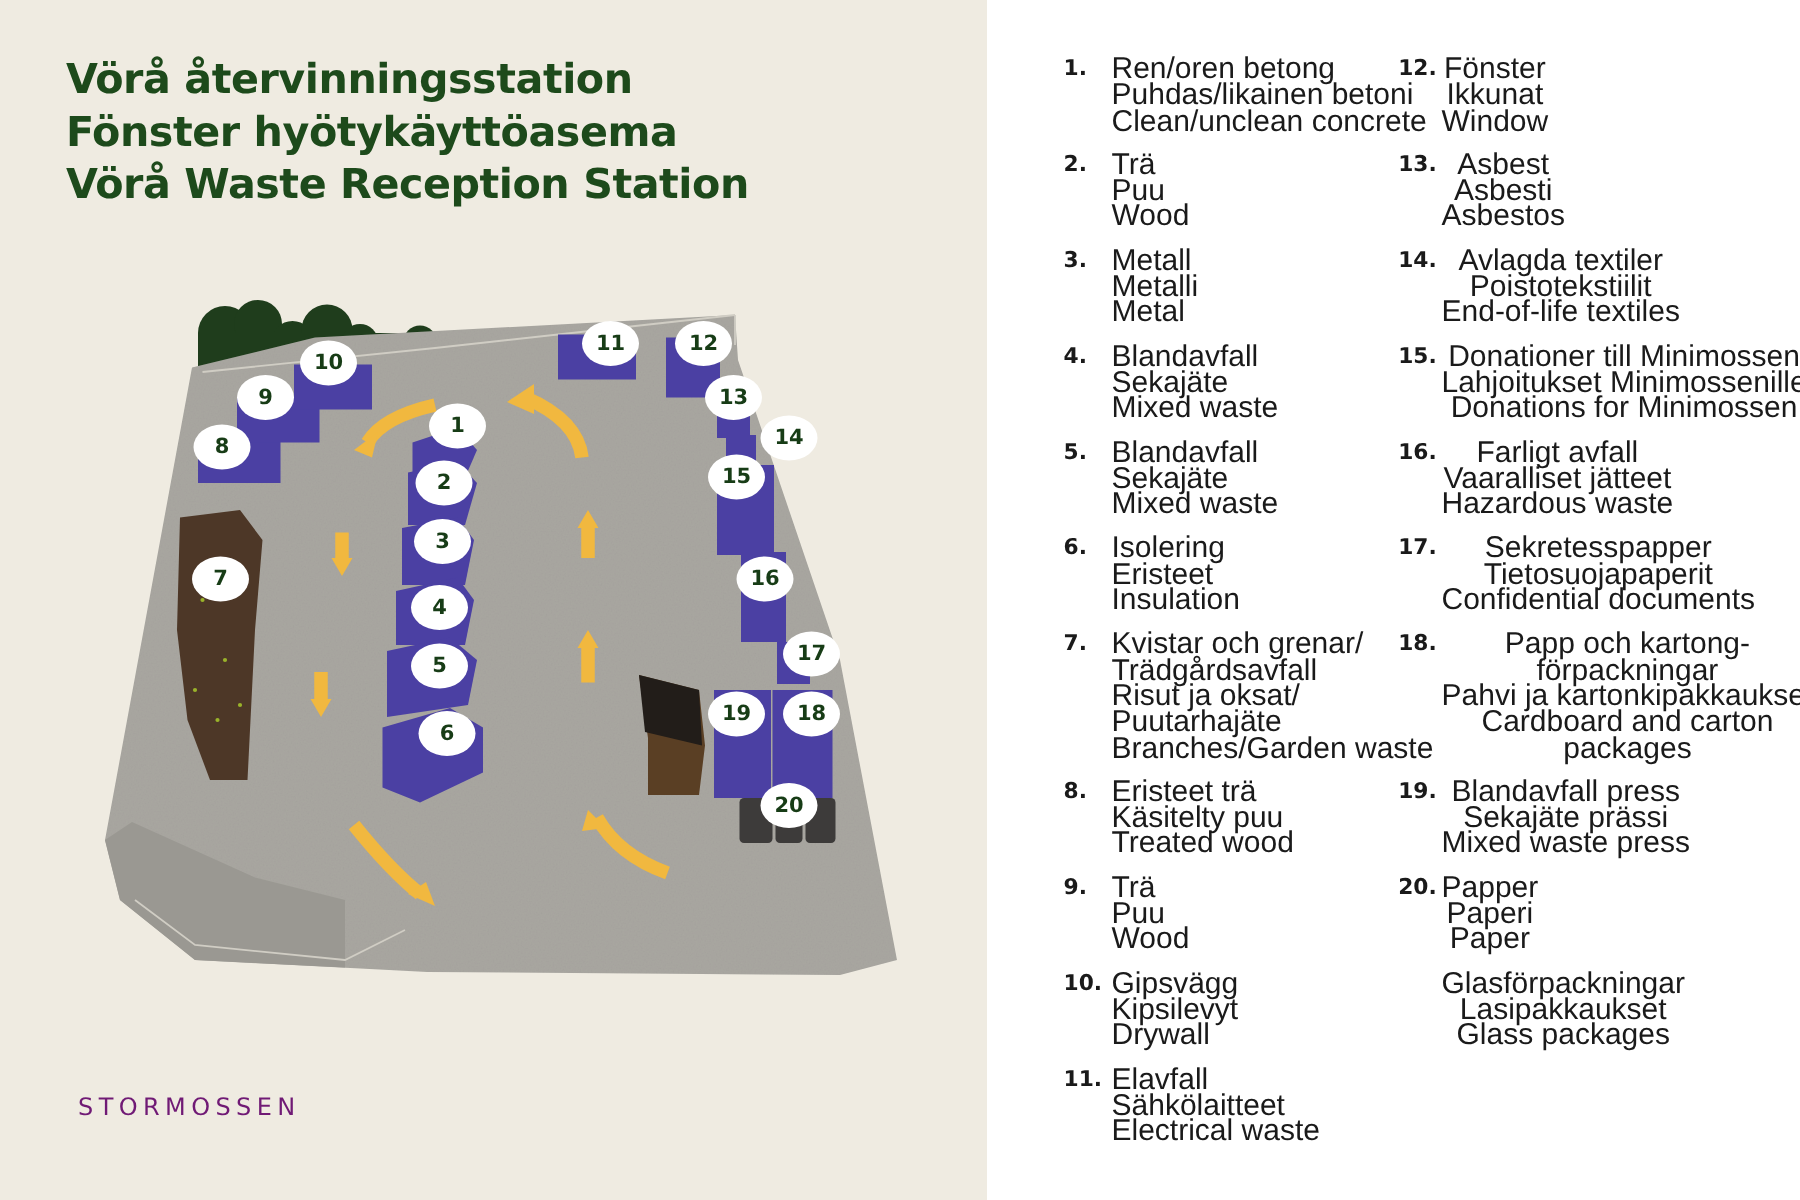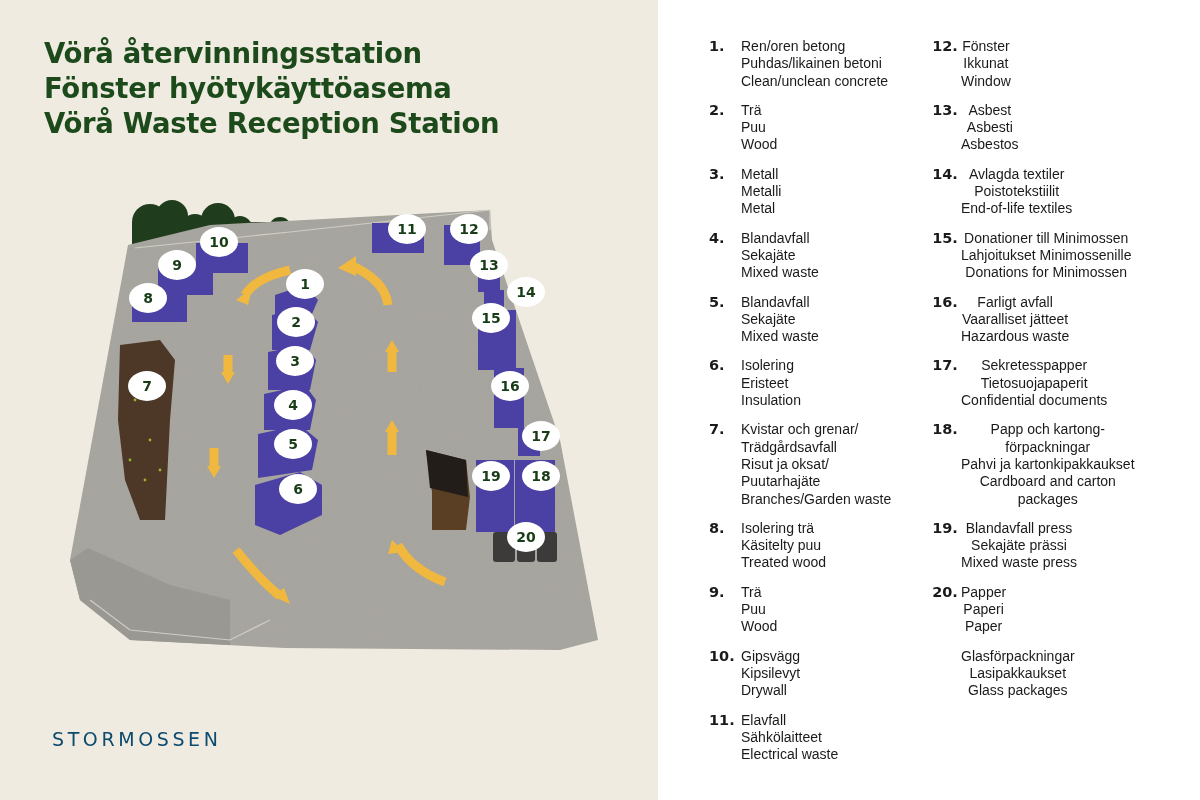--- a/index.html
+++ b/index.html
@@ -1,29 +1,29 @@
 <!DOCTYPE html>
 <html><head>
 <meta charset="utf-8">
 <style>
   html,body{margin:0;padding:0;}
   body{width:1200px;height:800px;position:relative;overflow:hidden;background:#ffffff;font-family:"Liberation Sans","DejaVu Sans",sans-serif;}
   .left{position:absolute;left:0;top:0;width:744px;height:800px;background:#efebe1;}
   .title{position:absolute;left:44px;top:36px;margin:0;color:#1d4a1b;font-family:"DejaVu Sans",sans-serif;font-weight:bold;font-size:27.5px;line-height:35px;letter-spacing:-0.3px;}
   .title div{white-space:nowrap;}
-  .brand{position:absolute;left:52px;top:728px;color:#0c4a6e;font-family:"DejaVu Sans",sans-serif;font-size:19px;letter-spacing:3.6px;}
+  .brand{position:absolute;left:52px;top:728px;color:#701a75;font-family:"DejaVu Sans",sans-serif;font-size:16px;letter-spacing:3.6px;}
   .map{position:absolute;left:0;top:0;width:658px;height:800px;}
   .badge{position:absolute;width:38px;height:30px;margin-left:-19px;margin-top:-15px;border-radius:50%;background:#fff;color:#173c16;font-family:"DejaVu Sans",sans-serif;font-weight:bold;font-size:14px;line-height:30px;text-align:center;}
   .right{position:absolute;left:658px;top:0;width:542px;height:800px;background:#fff;}
   .col{position:absolute;top:38px;}
   .col.c1{left:709px;}
   .col.c2{left:929px;text-align:center;}
   .entry{display:flex;margin-bottom:12px;}
   .num{width:32px;font-weight:bold;font-size:14.5px;line-height:17.3px;color:#1a1a1a;font-family:"DejaVu Sans",sans-serif;}
-  .lines{font-size:14px;line-height:17.3px;color:#1a1a1a;font-family:"Liberation Sans",sans-serif;}
+  .lines{font-size:20px;line-height:17.3px;color:#1a1a1a;font-family:"Liberation Sans",sans-serif;}
   .lines div{white-space:nowrap;}
 </style>
 </head>
 <body>
 
 <div class="left">
   <h1 class="title">
     <div>Vörå återvinningsstation</div>
     <div>Fönster hyötykäyttöasema</div>
     <div>Vörå Waste Reception Station</div>
@@ -203,21 +203,21 @@
         <div>Kvistar och grenar/</div>
         <div>Trädgårdsavfall</div>
         <div>Risut ja oksat/</div>
         <div>Puutarhajäte</div>
         <div>Branches/Garden waste</div>
       </div>
     </div>
     <div class="entry">
       <div class="num">8.</div>
       <div class="lines">
-        <div>Isolering trä</div>
+        <div>Eristeet trä</div>
         <div>Käsitelty puu</div>
         <div>Treated wood</div>
       </div>
     </div>
     <div class="entry">
       <div class="num">9.</div>
       <div class="lines">
         <div>Trä</div>
         <div>Puu</div>
         <div>Wood</div>

